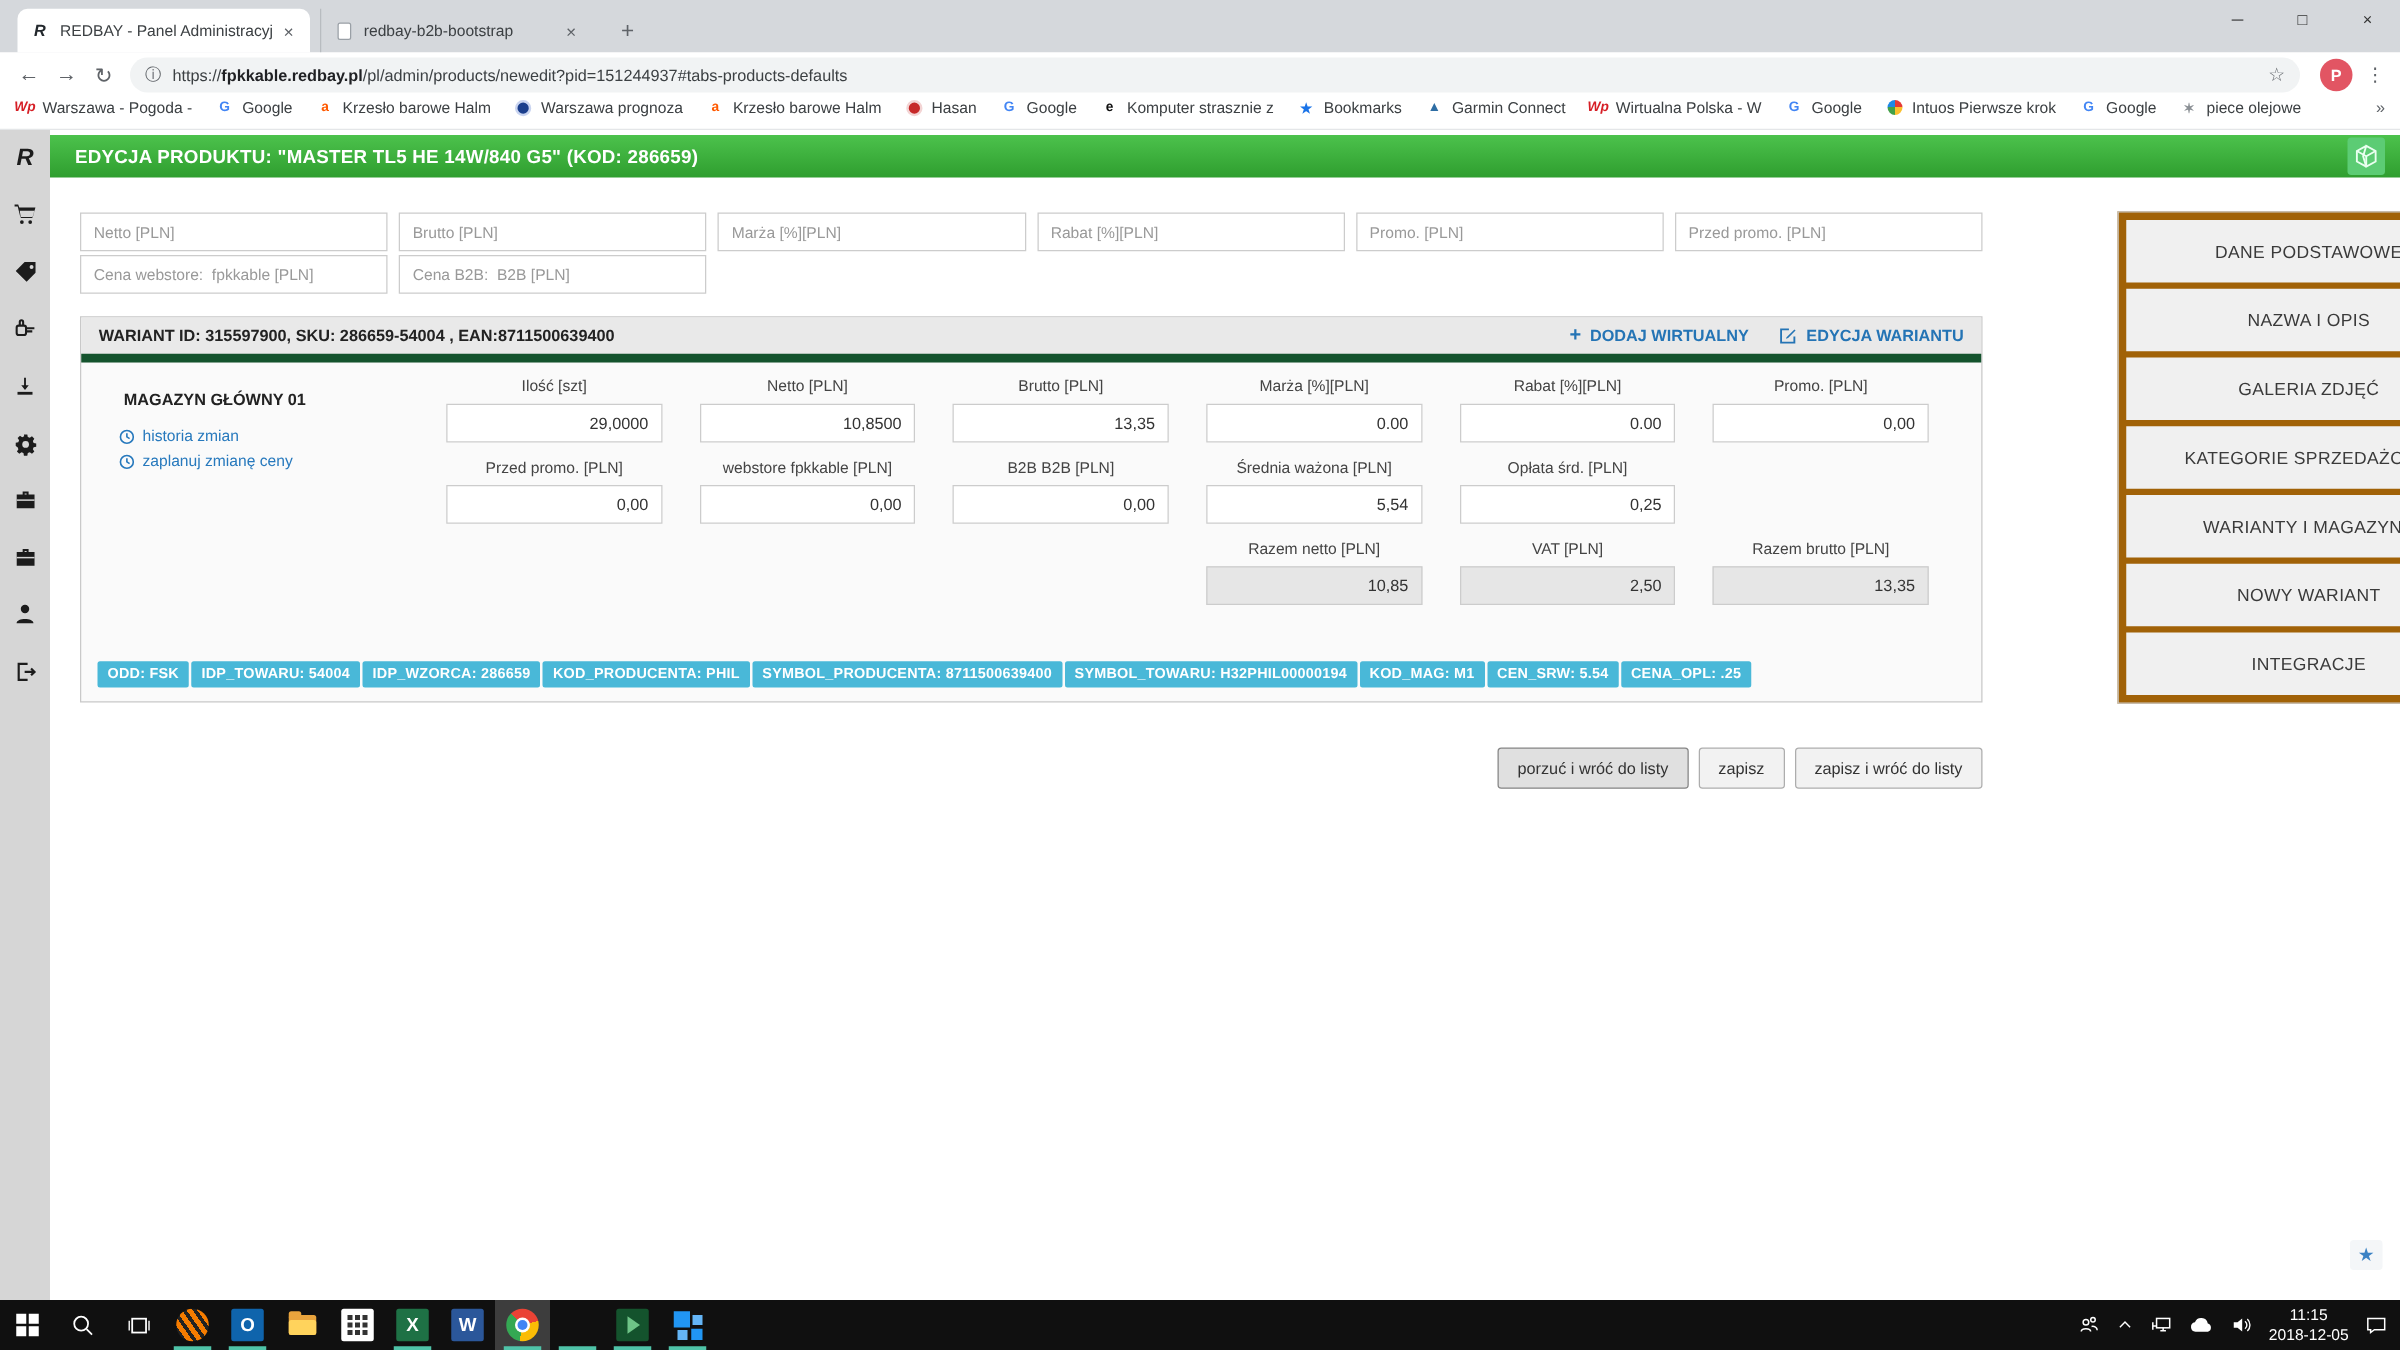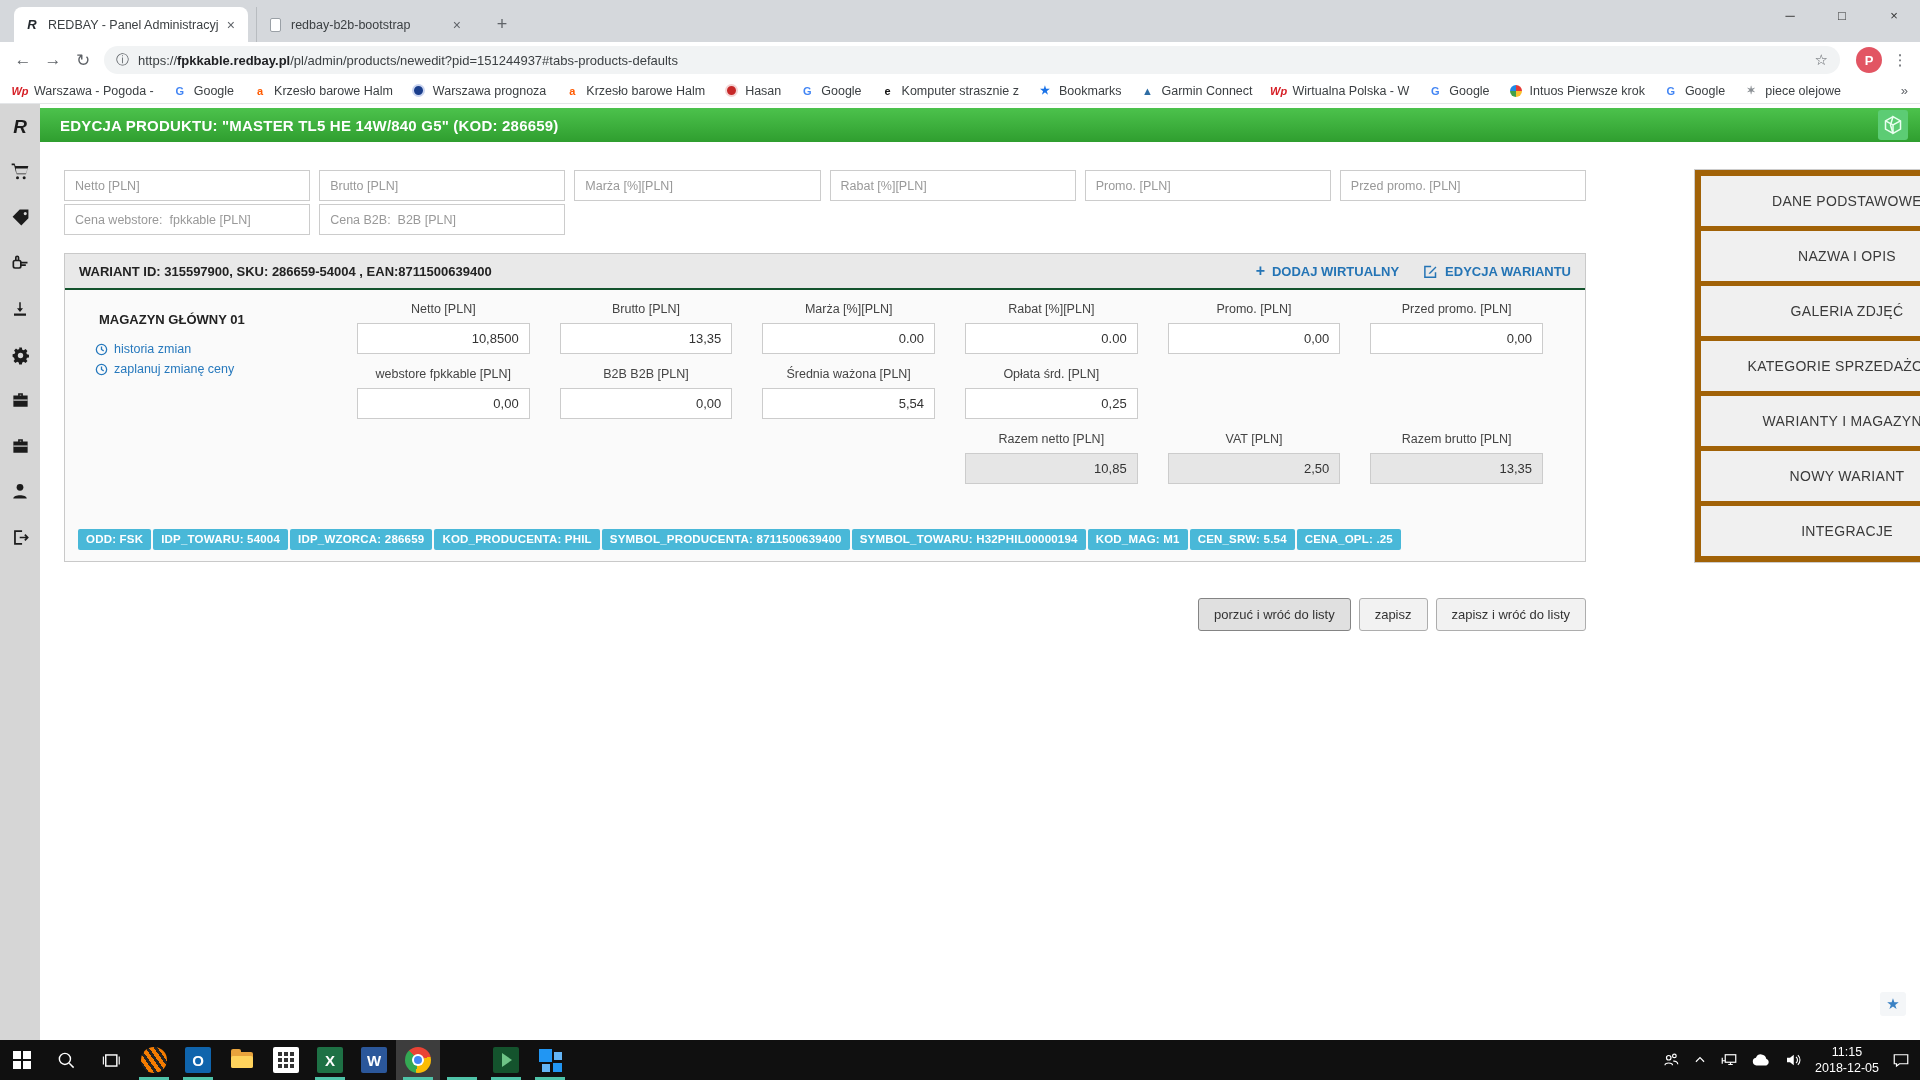--- a/index.html
+++ b/index.html
@@ -24,21 +24,21 @@
   .toolbar { position:absolute; left:0; top:42px; right:0; height:36px; background:#fff; display:flex; align-items:center; padding:0 8px; }
   .navbtn { width:30px; height:30px; display:flex; align-items:center; justify-content:center; font-size:17px; color:#5f6368; }
   .omnibox { flex:1; height:28px; background:#f1f3f4; border-radius:14px; margin:0 10px 0 6px; display:flex; align-items:center; padding:0 12px; font-size:13px; color:#3c4043; }
   .omnibox .info { color:#5f6368; font-size:13px; margin-right:9px; }
   .omnibox b { color:#202124; }
   .omnibox .star { margin-left:auto; color:#5f6368; font-size:15px; }
   .avatar { width:26px; height:26px; border-radius:50%; background:#e25563; color:#fff; font-size:13px; font-weight:bold; display:flex; align-items:center; justify-content:center; margin:0 6px; }
   .kebab { width:24px; text-align:center; color:#5f6368; font-size:15px; }
 
   
-  .bmbar { position:absolute; left:0; top:78px; right:0; height:26px; background:#fff; border-bottom:1px solid #e4e6e8; display:flex; align-items:center; padding:0 30px 0 12px; font-size:12.5px; color:#3c4043; overflow:hidden; }
+  .bmbar { position:absolute; left:0; top:78px; right:0; height:26px; background:#fff; border-bottom:1px solid #e4e6e8; display:flex; align-items:flex-start; padding:0 30px 0 12px; font-size:12.5px; color:#3c4043; overflow:hidden; }
   .bm { display:flex; align-items:center; margin-right:18px; white-space:nowrap; }
   .bm .bi { width:16px; height:16px; margin-right:6px; display:flex; align-items:center; justify-content:center; font-weight:bold; font-size:11px; }
   .bi-wp { color:#d61f26; font-weight:800; font-style:italic; }
   .bi-g { color:#4285f4; font-size:13px; }
   .bi-a { color:#ff5a00; font-size:14px; font-weight:800; }
   .bi-globe { width:13px; height:13px; border-radius:50%; background:#1a3e8c; border:2px solid #c9d4f0; }
   .bi-face { width:13px; height:13px; border-radius:50%; background:#c62828; border:2px solid #f3d4d4; }
   .bi-e { color:#111; font-size:14px; font-weight:800; }
   .bi-star { color:#1a73e8; font-size:13px; }
   .bi-tri { color:#2e6da4; font-size:11px; }
@@ -57,21 +57,21 @@
   .cubebox { position:absolute; right:12px; top:2px; width:30px; height:30px; background:#5ccc74; border-radius:3px; display:flex; align-items:center; justify-content:center; }
 
   
   .toprow { position:absolute; left:64px; width:1522px; display:grid; grid-template-columns:repeat(6,1fr); gap:9px; }
   .toprow input { height:31px; border:1px solid #ccc; background:#fff; font-size:12.5px; color:#444; padding:0 10px; font-family:inherit; }
   .toprow input::placeholder { color:#999; opacity:1; }
   .r1 { top:66px; } .r2 { top:100px; }
 
   
   .variant { position:absolute; left:64px; top:149px; width:1522px; height:309px; border:1px solid #c9c9c9; background:#fafafa; }
-  .v-head { height:36px; background:#e9e9e9; border-bottom:2px solid #14532d; display:flex; align-items:center; padding:0 14px; font-size:13px; font-weight:bold; color:#222; }
+  .v-head { height:36px; background:#e9e9e9; border-bottom:7px solid #14532d; display:flex; align-items:center; padding:0 14px; font-size:13px; font-weight:bold; color:#222; }
   .v-actions { margin-left:auto; display:flex; align-items:center; gap:24px; }
   .v-act { display:flex; align-items:center; gap:7px; color:#2474b5; font-size:13px; font-weight:bold; }
   .v-act .pl { font-size:16px; font-weight:800; }
   .v-body { position:relative; height:272px; }
   .wh-title { position:absolute; left:34px; top:22px; font-size:13px; font-weight:bold; color:#222; }
   .wh-link { position:absolute; left:30px; display:flex; align-items:center; gap:6px; color:#2779bd; font-size:12.5px; }
   .lk1 { top:52px; } .lk2 { top:72px; }
 
   .fgrid { position:absolute; left:292px; top:12px; right:42px; display:grid; grid-template-columns:repeat(6,1fr); column-gap:30px; row-gap:13px; }
   .fcell .flb { text-align:center; font-size:12.5px; color:#444; margin-bottom:7px; }
@@ -350,20 +350,21 @@
         </div>
         <div class="wh-link lk2">
           <svg width="13" height="13" viewBox="0 0 24 24" fill="none" stroke="#2779bd" stroke-width="2.4">
               <circle cx="12" cy="12" r="9.5"></circle>
               <path d="M12 6.5V12l4 2.5"></path>
             </svg>
           <span>zaplanuj zmianę ceny</span>
         </div>
 
         <div class="fgrid">
+          <div class="fcell"><div class="flb">Ilość [szt]</div><input value="29,0000" style=""></div>
           <div class="fcell"><div class="flb">Netto [PLN]</div><input value="10,8500" style=""></div>
           <div class="fcell"><div class="flb">Brutto [PLN]</div><input value="13,35" style=""></div>
           <div class="fcell"><div class="flb">Marża [%][PLN]</div><input value="0.00" style=""></div>
           <div class="fcell"><div class="flb">Rabat [%][PLN]</div><input value="0.00" style=""></div>
           <div class="fcell"><div class="flb">Promo. [PLN]</div><input value="0,00" style=""></div>
 
           <div class="fcell"><div class="flb">Przed promo. [PLN]</div><input value="0,00" style=""></div>
           <div class="fcell"><div class="flb">webstore fpkkable [PLN]</div><input value="0,00" style=""></div>
           <div class="fcell"><div class="flb">B2B B2B [PLN]</div><input value="0,00" style=""></div>
           <div class="fcell"><div class="flb">Średnia ważona [PLN]</div><input value="5,54" style=""></div>

